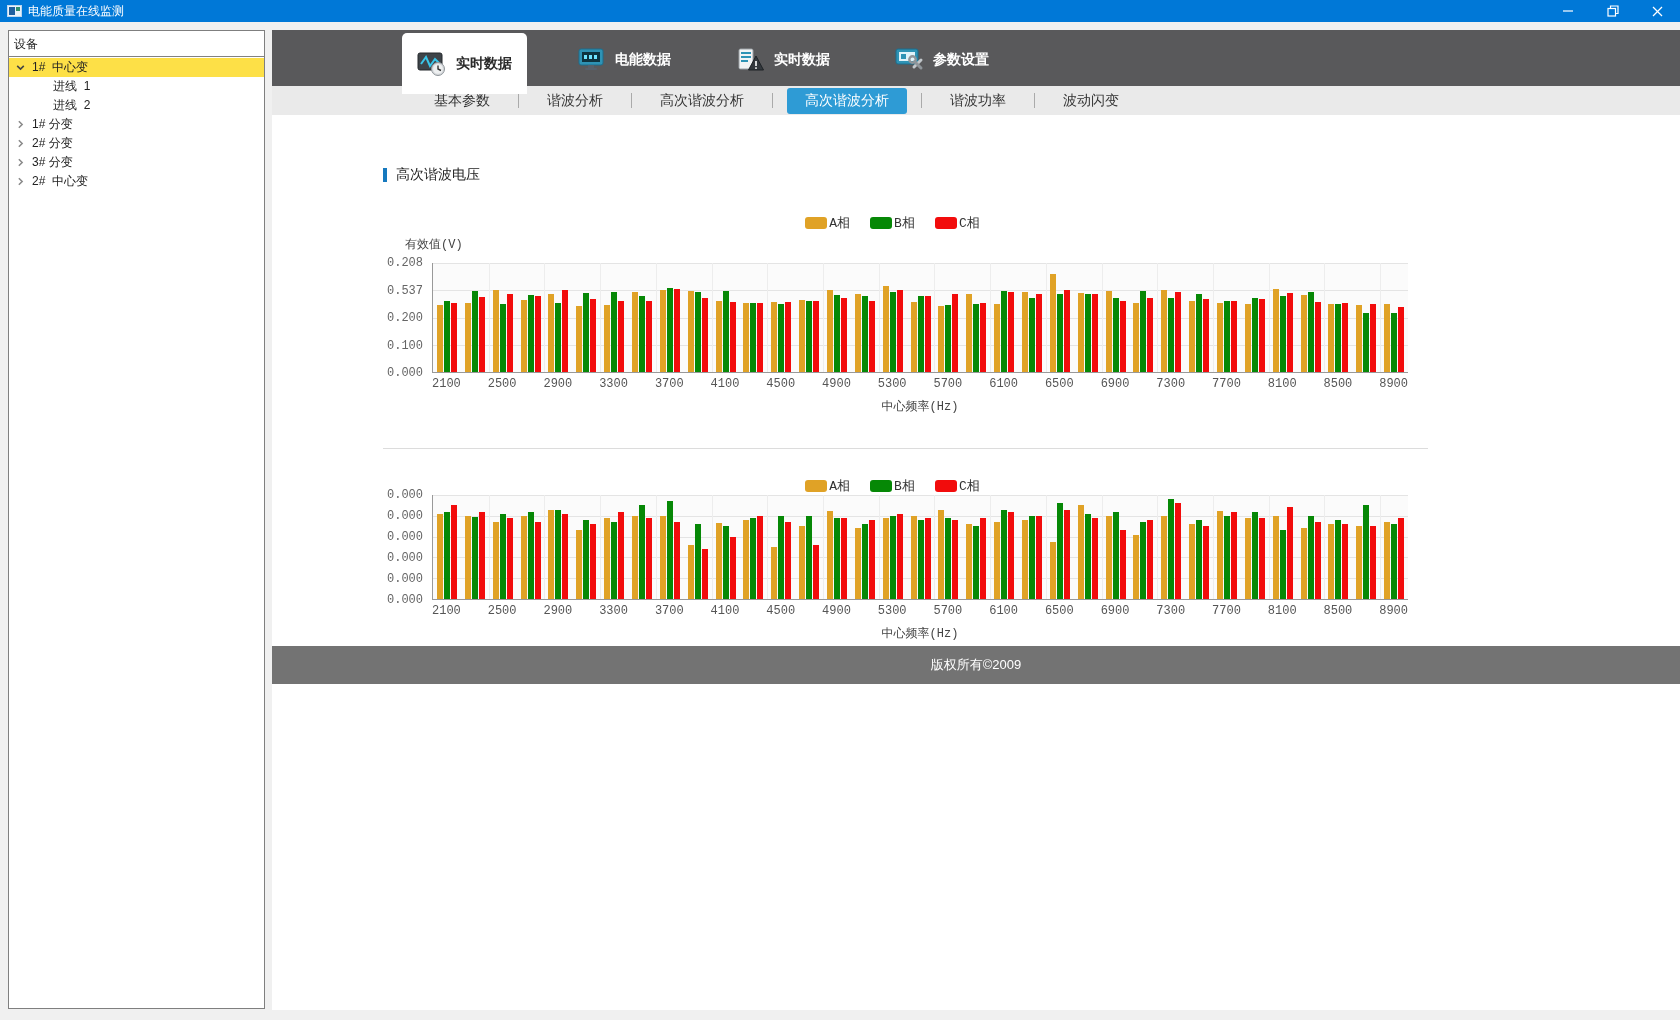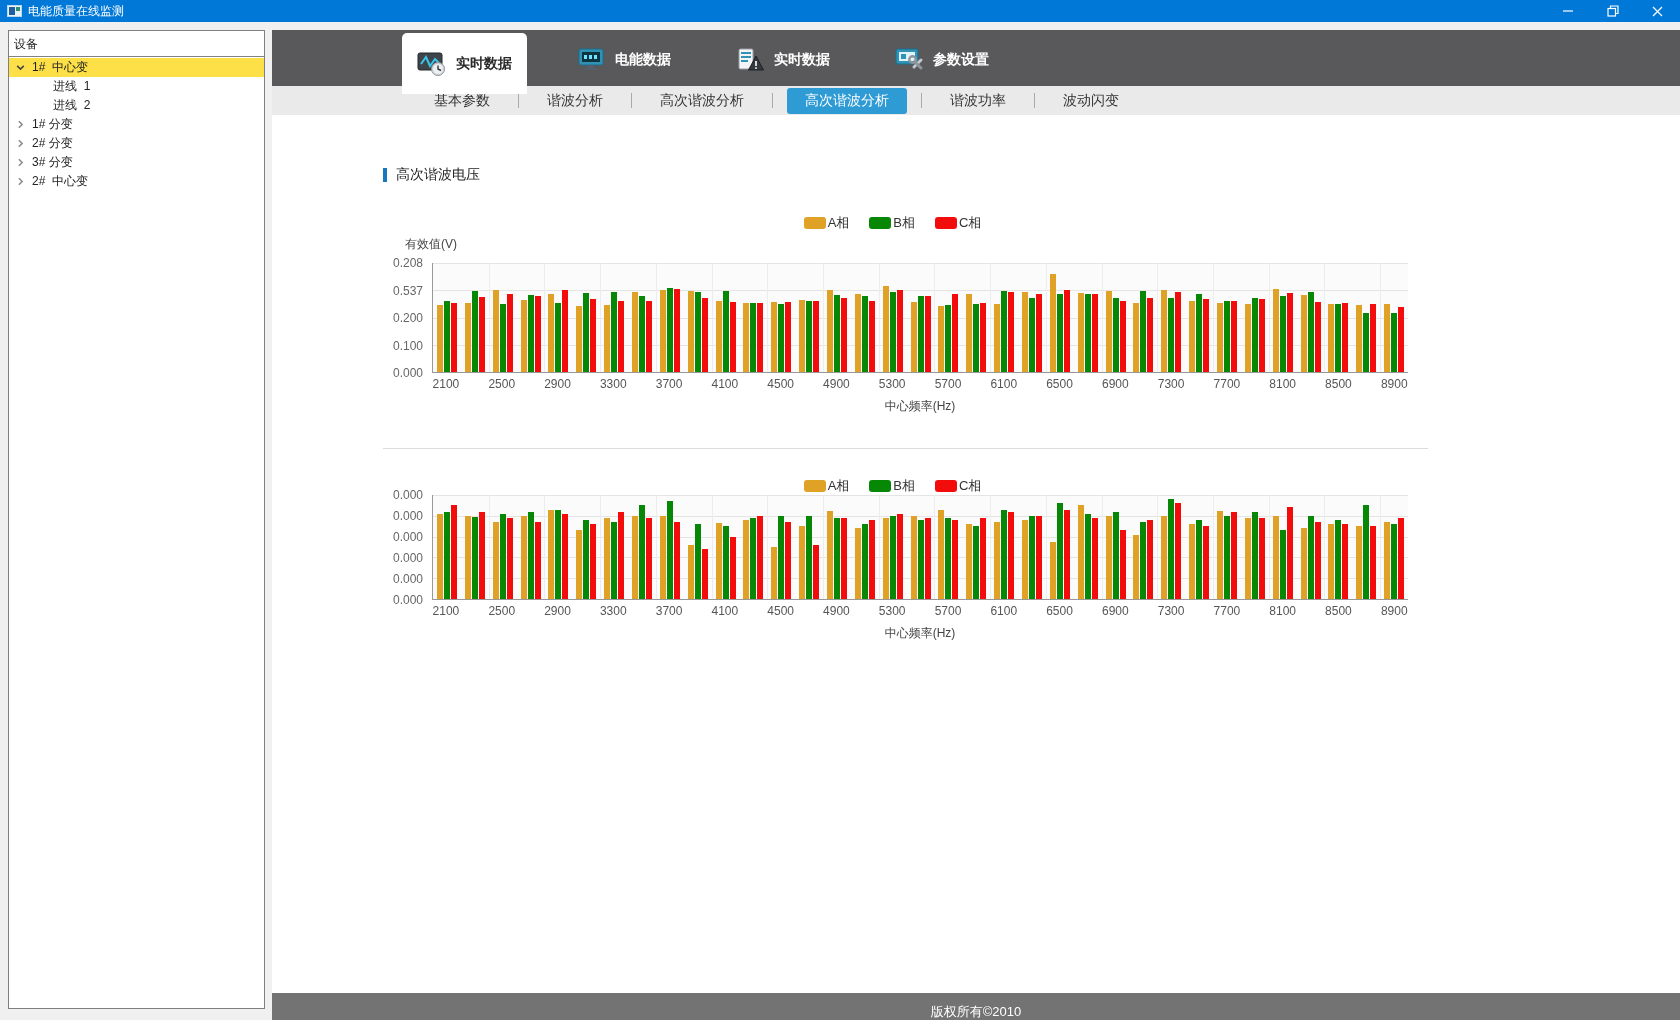--- a/index.html
+++ b/index.html
@@ -60,21 +60,21 @@
   .tab-icon { width:30px; height:26px; display:flex; align-items:center; }
   
   .subtabs {
     height:29px; flex:none; background:#eaeaea; position:relative; z-index:1;
     display:flex; align-items:center; padding-left:148px; font-size:14px; color:#333;
   }
   .subtab { padding:3px 14px; white-space:nowrap; }
   .subtab.active { background:#2e9bd5; color:#fff; border-radius:3px; padding:4px 18px; }
   .subtab-sep { width:1px; height:15px; background:#aaa; margin:0 14px; }
   
-  .content { height:878px; flex:none; overflow:hidden; }
+  .content { height:531px; flex:none; overflow:hidden;font-family:Liberation Mono, monospace; }
   .section-title { margin:51px 0 0 111px; display:flex; align-items:center; font-size:14px; color:#222; }
   .section-marker { width:4px; height:14px; background:#1679be; margin-right:9px; }
   .legend { margin:30px 0 0 105px; width:1031px; display:flex; justify-content:center; align-items:center; gap:20px; font-size:13px; color:#333; }
   .legend-item { display:flex; align-items:center; gap:2px; }
   .swatch { width:22px; height:12px; border-radius:3px; display:inline-block; }
   .chart-area { margin-left:105px; width:1031px; }
   .y-axis-title { margin:4px 0 10px 0; padding-left:28px; font-size:12px; color:#444; }
   .plot-row { display:flex; }
   .y-labels { width:55px; position:relative; font-size:12px; color:#666; flex:none; }
   .y-labels span { position:absolute; right:9px; transform:translateY(-50%); }
@@ -784,17 +784,17 @@
               <div class="x-cell"></div>
               <div class="x-cell">8900</div>
             </div>
           <div class="x-axis-title">中心频率(Hz)</div>
         </div>
       </section>
 
     </div>
 
     <div class="footer">
-      <span>版权所有©2010</span>
+      <span>版权所有©2009</span>
     </div>
     <div class="below-footer"></div>
   </main>
 </div>
 
 </body></html>

